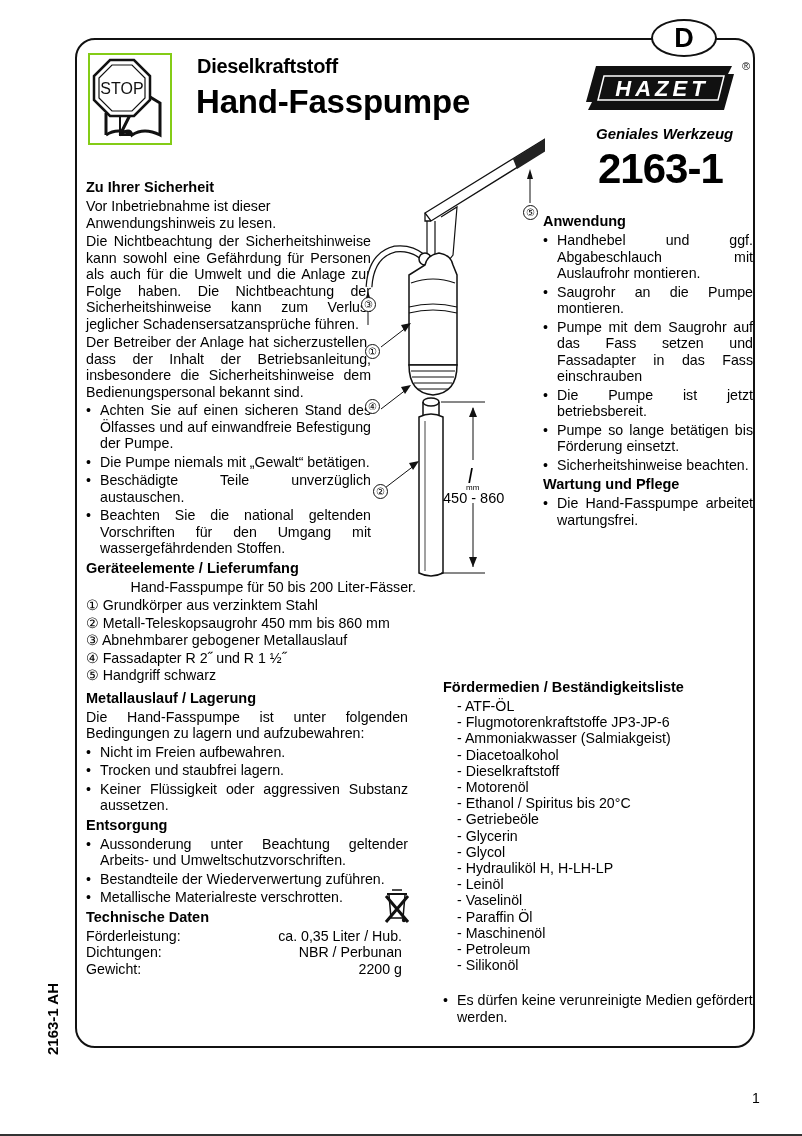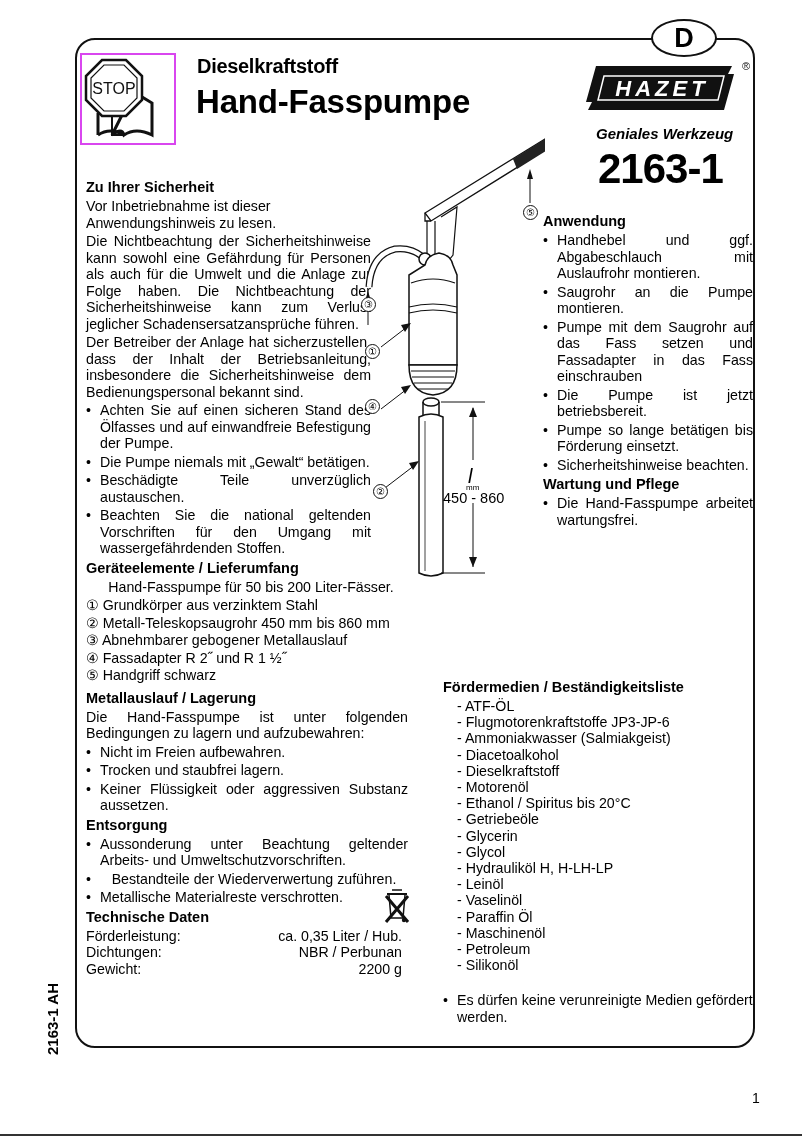--- a/index.html
+++ b/index.html
@@ -4,22 +4,22 @@
 <style>
   html, body { margin: 0; padding: 0; background: #ffffff; }
   body { width: 802px; height: 1136px; position: relative; overflow: hidden;
          font-family: "Liberation Sans", sans-serif; color: #000; }
   .frame { position: absolute; left: 75px; top: 38px; width: 680px; height: 1010px;
            border: 2px solid #111; border-radius: 20px; box-sizing: border-box; }
   .lang-badge { position: absolute; left: 651px; top: 19px; width: 66px; height: 38px;
            border: 2px solid #111; border-radius: 50%; background: #fff; box-sizing: border-box;
            display: flex; align-items: center; justify-content: center;
            font-weight: bold; font-size: 27px; }
-  .stop-box { position: absolute; left: 80px; top: 53px; width: 96px; height: 92px;
-           border: 2px solid #d946ef; box-sizing: border-box; }
+  .stop-box { position: absolute; left: 88px; top: 53px; width: 84px; height: 92px;
+           border: 2px solid #84cc16; box-sizing: border-box; }
   .kicker { position: absolute; left: 197px; top: 55px; font-size: 20px; font-weight: bold; letter-spacing: -0.3px; }
   .title { position: absolute; left: 196px; top: 83px; font-size: 33px; font-weight: bold; letter-spacing: -0.2px; }
   .logo { position: absolute; left: 582px; top: 60px; width: 170px; height: 58px; }
   .tagline { position: absolute; left: 596px; top: 125px; font-size: 15px; font-weight: bold; font-style: italic; }
   .partno { position: absolute; left: 598px; top: 145px; font-size: 42px; font-weight: bold; letter-spacing: -1px; }
   .col { position: absolute; font-size: 14.2px; line-height: 16.5px; }
   .col-left { left: 86px; top: 178px; width: 285px; }
   .col-right { left: 543px; top: 212px; width: 210px; }
   .col-media { left: 443px; top: 678px; width: 315px; }
   h3 { font-size: 14.5px; font-weight: bold; margin: 0 0 2px 0; line-height: 18px; }
@@ -81,21 +81,21 @@
   <p>Die Nichtbeachtung der Sicherheitshinweise kann sowohl eine Gefährdung für Personen als auch für die Umwelt und die Anlage zur Folge haben. Die Nichtbeachtung der Sicherheitshinweise kann zum Verlust jeglicher Schadensersatzansprüche führen.</p>
   <p>Der Betreiber der Anlage hat sicherzustellen, dass der Inhalt der Betriebsanleitung, insbesondere die Sicherheitshinweise dem Bedienungspersonal bekannt sind.</p>
   <ul class="bullets">
     <li>Achten Sie auf einen sicheren Stand des Ölfasses und auf einwandfreie Befestigung der Pumpe.</li>
     <li>Die Pumpe niemals mit „Gewalt“ betätigen.</li>
     <li>Beschädigte Teile unverzüglich austauschen.</li>
     <li>Beachten Sie die national geltenden Vorschriften für den Umgang mit wassergefährdenden Stoffen.</li>
   </ul>
 
   <h3>Geräteelemente / Lieferumfang</h3>
-  <p style="width:330px;text-align:center">Hand-Fasspumpe für 50 bis 200 Liter-Fässer.</p>
+  <p style="width:330px;text-align:right">Hand-Fasspumpe für 50 bis 200 Liter-Fässer.</p>
   <ul class="parts" style="width:330px">
     <li><span>①</span> <span>Grundkörper aus verzinktem Stahl</span></li>
     <li><span>②</span> <span>Metall-Teleskopsaugrohr 450 mm bis 860 mm</span></li>
     <li><span>③</span> <span>Abnehmbarer gebogener Metallauslauf</span></li>
     <li><span>④</span> <span>Fassadapter R 2˝ und R 1 ½˝</span></li>
     <li><span>⑤</span> <span>Handgriff schwarz</span></li>
   </ul>
   <div class="spacer"></div>
 
   <div style="width:322px">
@@ -103,21 +103,21 @@
   <p>Die Hand-Fasspumpe ist unter folgenden Bedingungen zu lagern und aufzubewahren:</p>
   <ul class="bullets">
     <li>Nicht im Freien aufbewahren.</li>
     <li>Trocken und staubfrei lagern.</li>
     <li>Keiner Flüssigkeit oder aggressiven Substanz aussetzen.</li>
   </ul>
 
   <h3>Entsorgung</h3>
   <ul class="bullets">
     <li>Aussonderung unter Beachtung geltender Arbeits- und Umweltschutzvorschriften.</li>
-    <li style="text-align:center">Bestandteile der Wiederverwertung zuführen.</li>
+    <li style="text-align:left">Bestandteile der Wiederverwertung zuführen.</li>
     <li style="text-align:left">Metallische Materialreste verschrotten.</li>
   </ul>
 
   <h3>Technische Daten</h3>
   <div class="tech-row">
     <span>Förderleistung:</span>
     <span>ca. 0,35 Liter / Hub.</span>
   </div>
   <div class="tech-row">
     <span>Dichtungen:</span>

